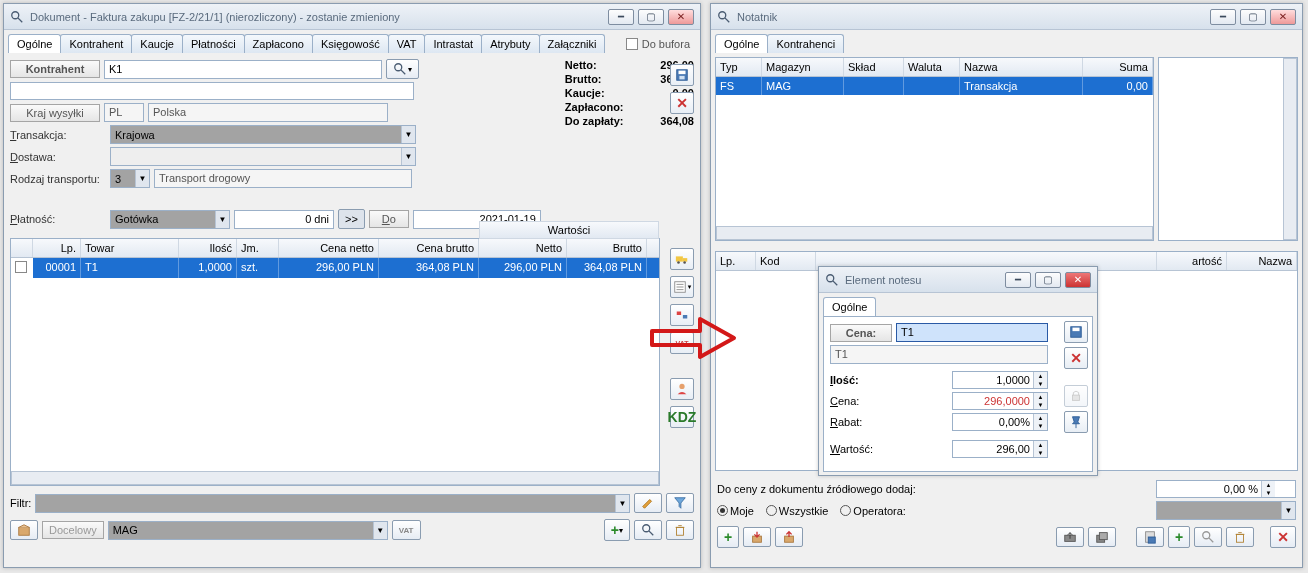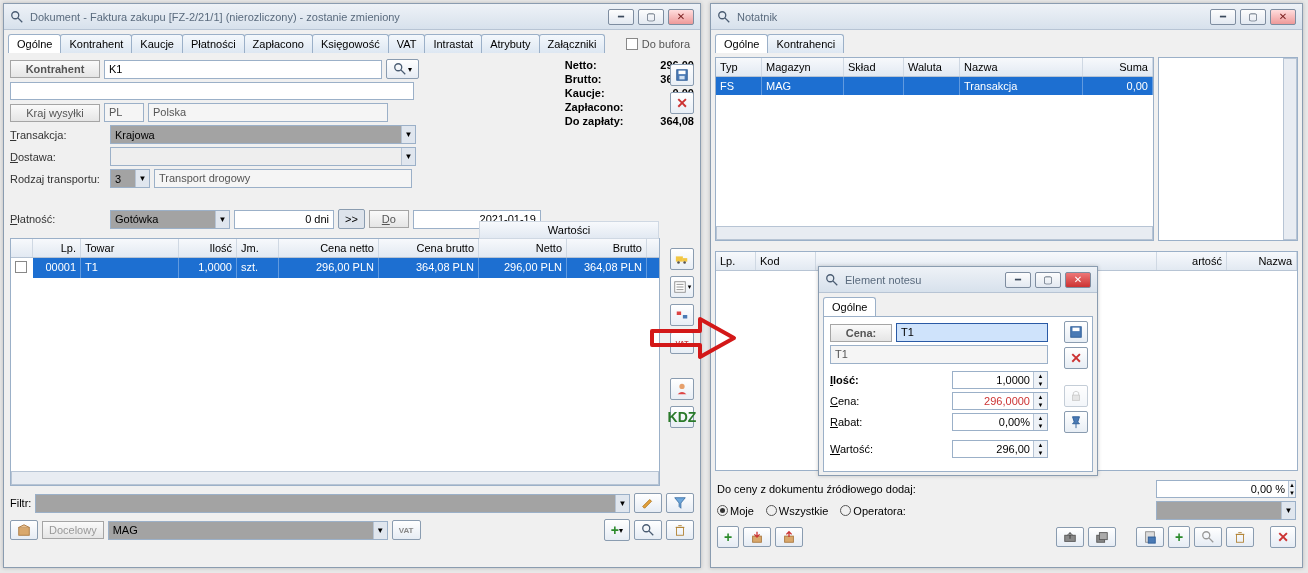--- a/index.html
+++ b/index.html
@@ -331,21 +331,21 @@
       <div class="gh" style="flex:1"></div>
       <div class="gh" style="width:70px;text-align:right">artość</div>
       <div class="gh" style="width:70px;text-align:right">Nazwa</div>
     </div>
   </div>
 
   <div class="botbar" style="margin-top:6px">
     <span>Do ceny z dokumentu źródłowego dodaj:</span>
     <div style="flex:1"></div>
     <div class="spin" style="width:140px">
-        <input style="width: 131px;" value="0,00 %">
+        <input style="width: 104px;" value="0,00 %">
         <div class="sbtns">
           <div class="sb">▲</div>
           <div class="sb">▼</div>
         </div>
       </div>
   </div>
   <div class="botbar" style="padding-top:0">
     <label style="display:flex;align-items:center;margin-right:8px">
         <span class="radio on"></span>
         <span>Moje</span>

